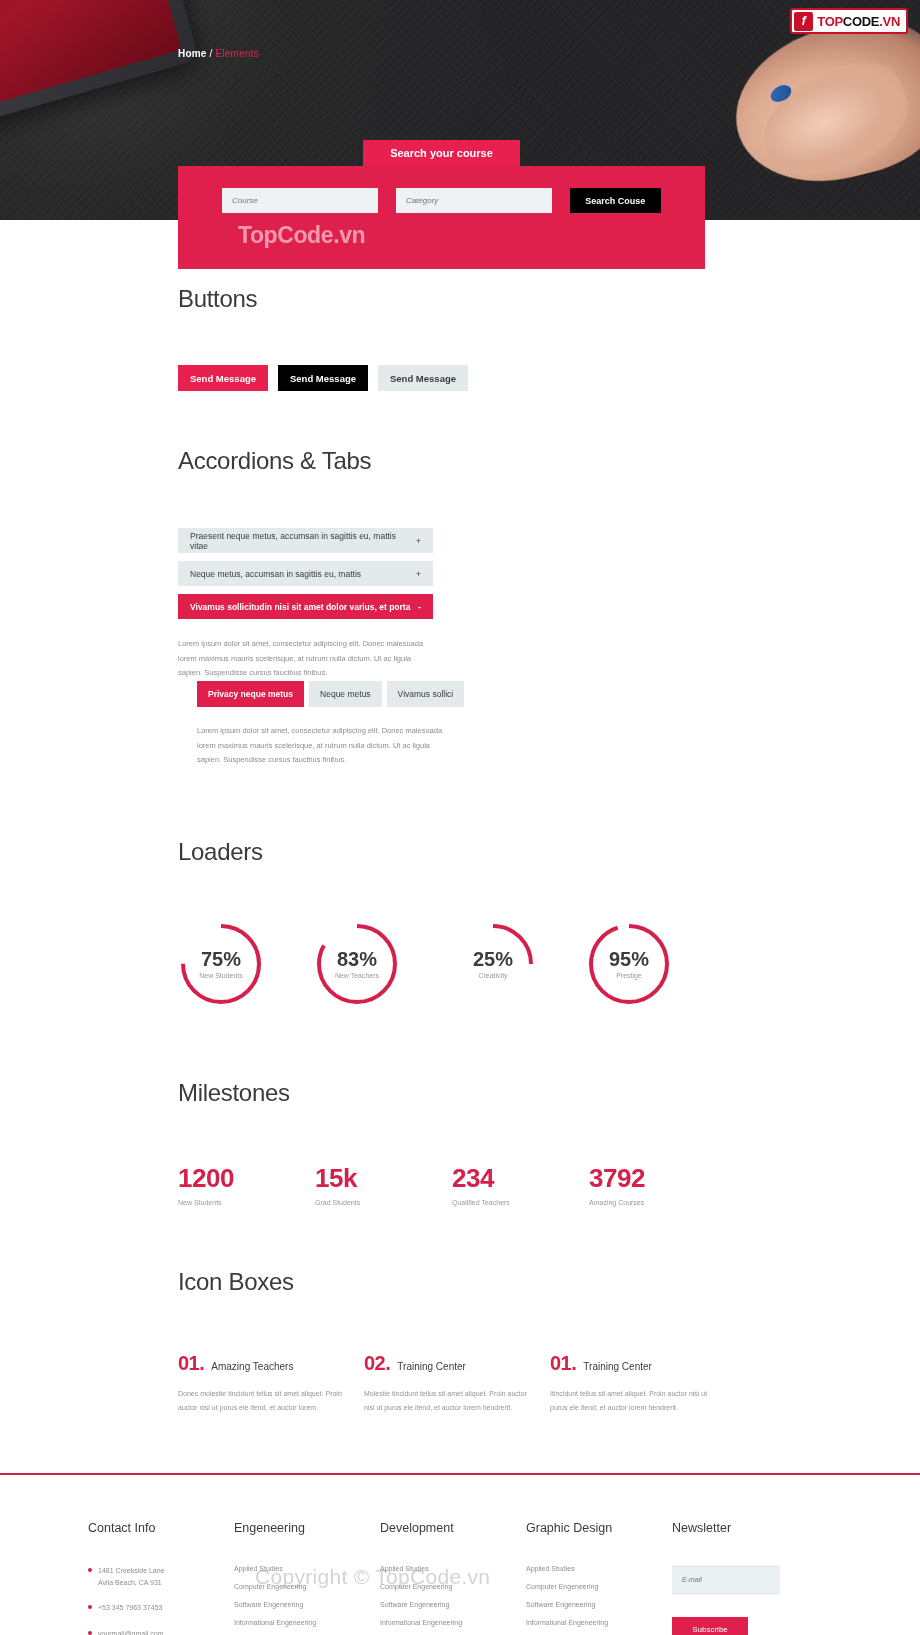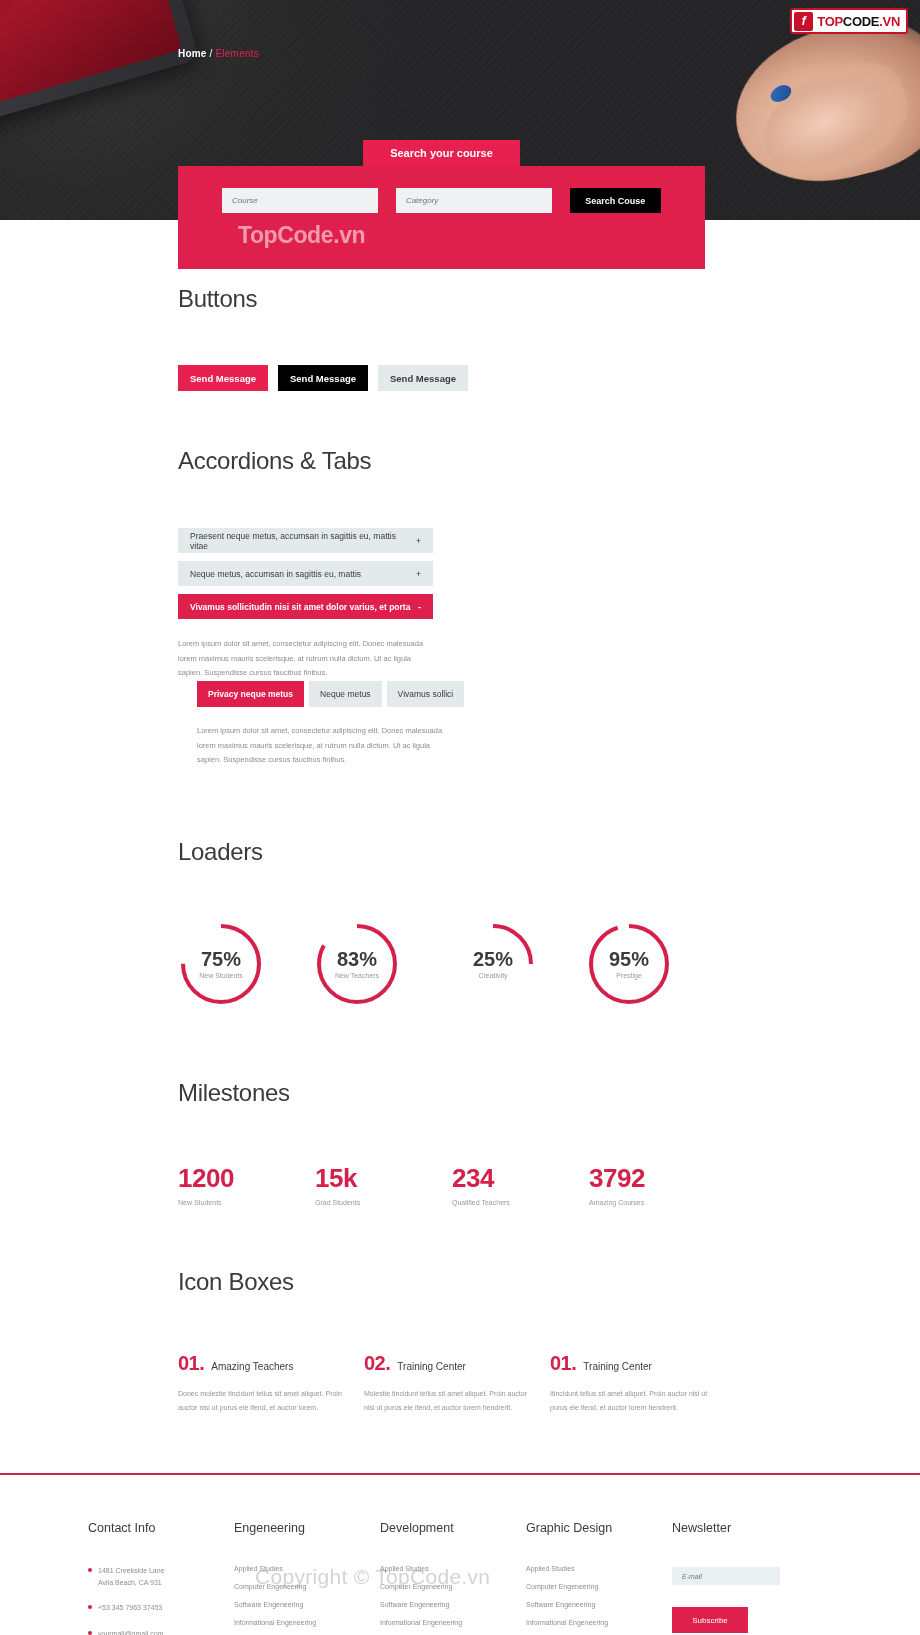--- a/index.html
+++ b/index.html
@@ -208,21 +208,21 @@
   .fc-list { width: 146px; }
   .fc-news { width: 170px; }
   .fc-title { font-size: 12.5px; color: #3b3a3f; margin-bottom: 30px; }
   .fc-line { font-size: 7px; color: #8e8e92; line-height: 1.75; margin-bottom: 13px; position: relative; padding-left: 10px; }
   .fc-line .dot {
     position: absolute; left: 0; top: 3px; width: 4px; height: 4px;
     border-radius: 50%; background: #d4204a;
   }
   .fc-link { font-size: 7px; color: #8e8e92; margin-bottom: 11px; display: block; text-decoration: none; }
   .news-input {
-    width: 108px; height: 18px; background: #eaf0f1; border: none;
+    width: 108px; height: 30px; background: #eaf0f1; border: none;
     font-size: 7px; color: #8b8f92; font-style: italic; padding: 0 10px;
     font-family: "Liberation Sans", sans-serif;
   }
   .news-btn {
     margin-top: 22px; width: 76px; height: 26px; background: #e0204c; color: #fff;
     border: none; font-size: 8px; cursor: pointer; font-family: "Liberation Sans", sans-serif;
   }
   .news-note { margin-top: 14px; font-size: 6.5px; color: #a0a0a4; font-style: italic; }
 
   .wm-footer {

